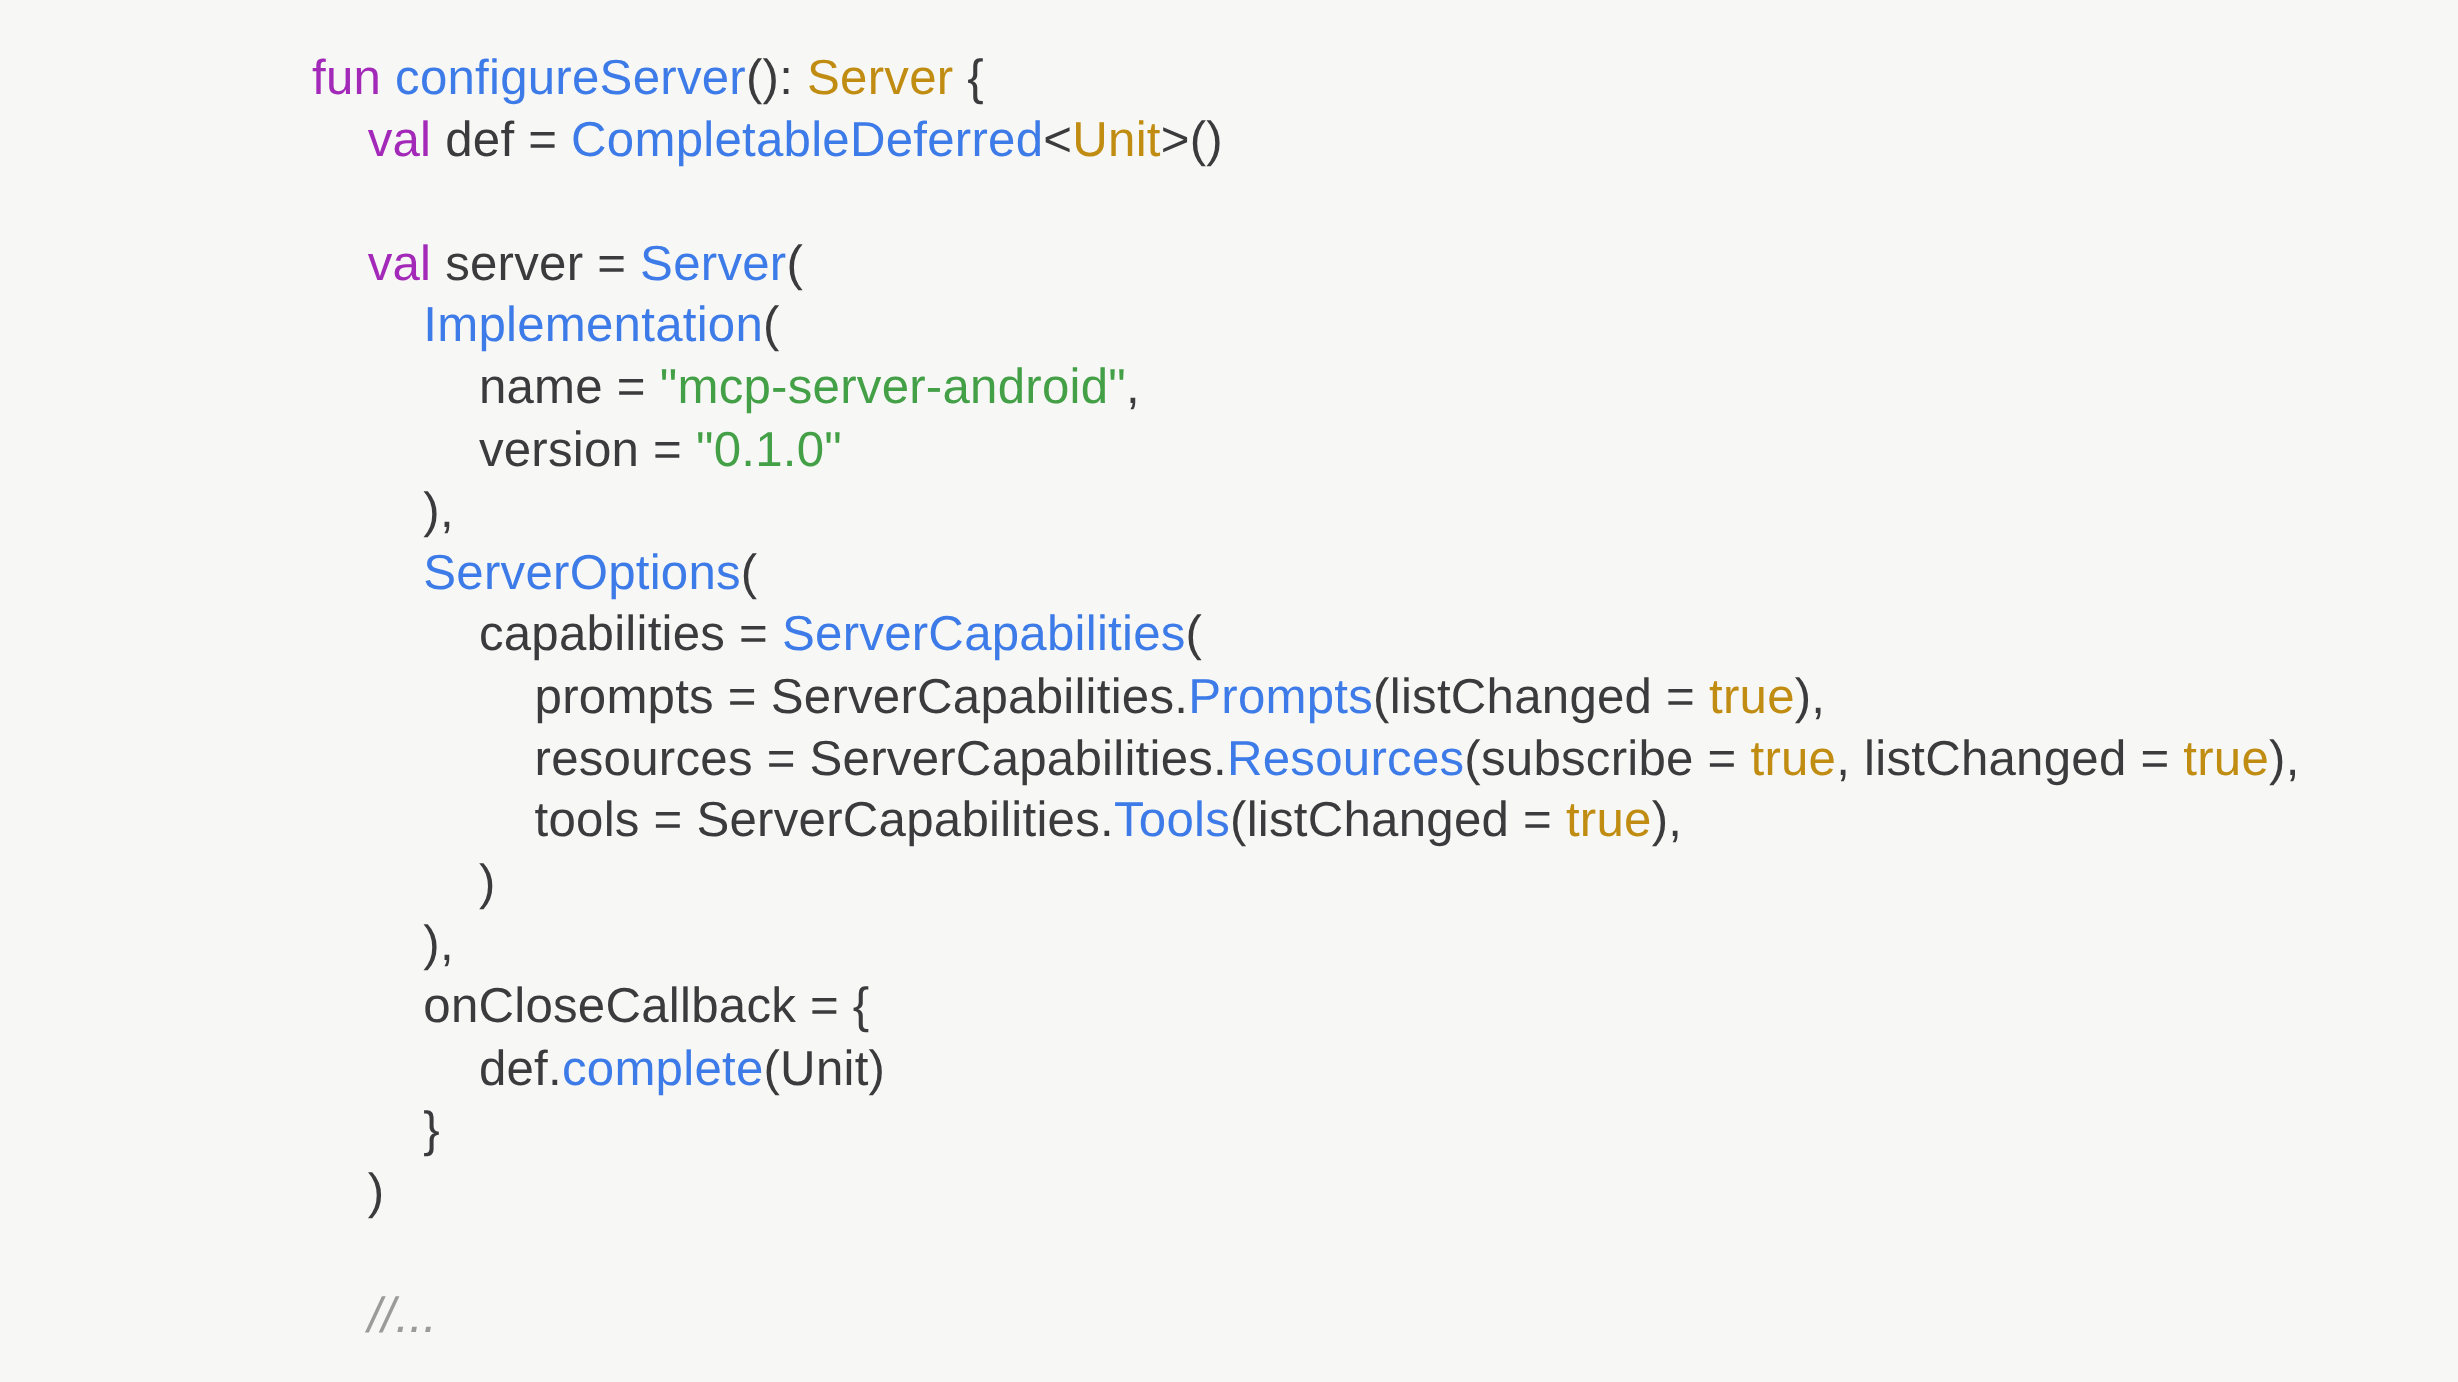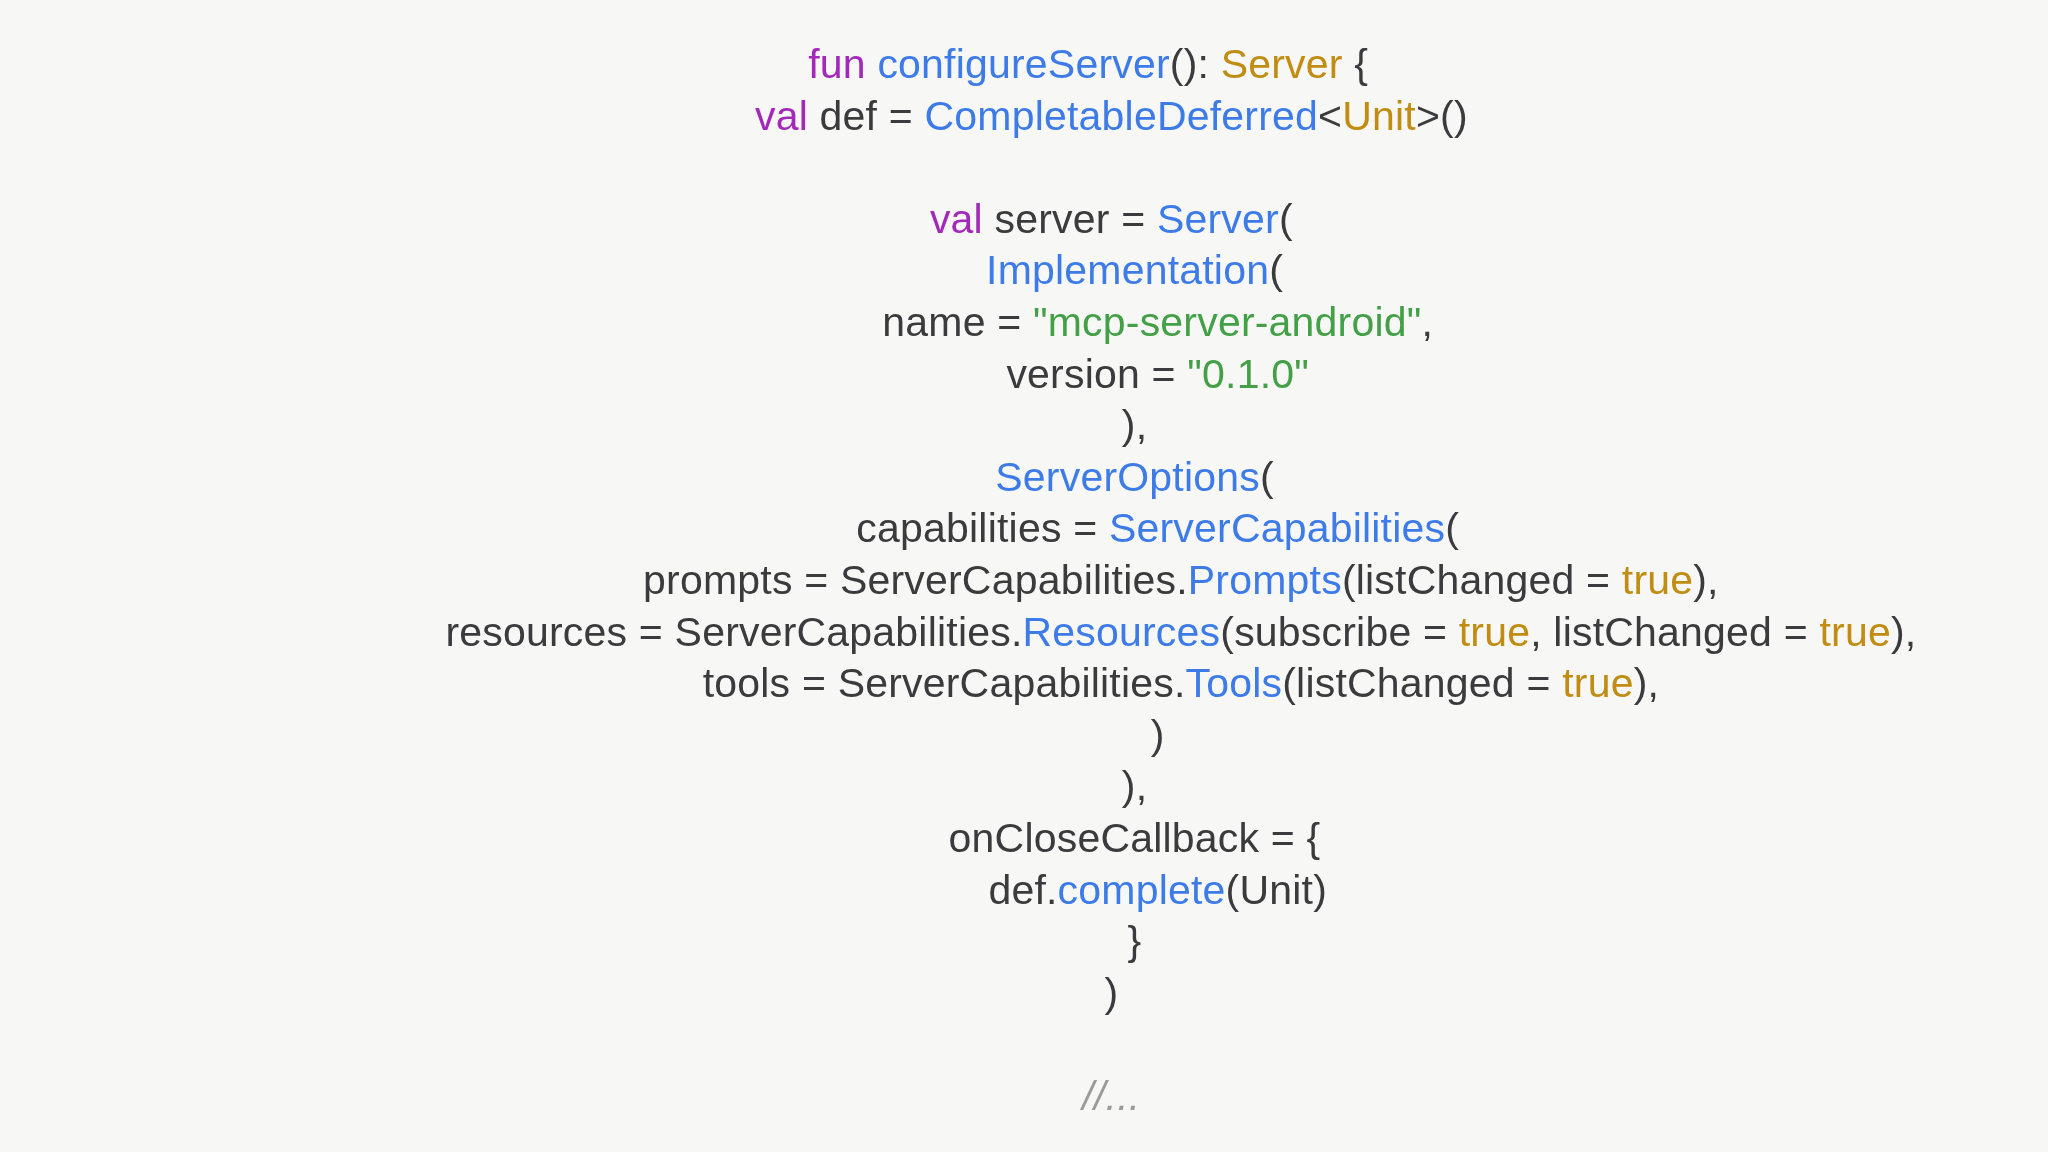--- a/index.html
+++ b/index.html
@@ -17,21 +17,20 @@
     position: absolute;
     left: 260px;
     top: 39px;
     font-size: 41px;
     line-height: 51.6px;
     white-space: pre;
     letter-spacing: 0.2px;
   }
   .code-line {
     min-height: 51.6px;
-    text-align: center;
   }
   .tok-comment {
     font-style: italic;
   }
 </style>
 </head>
 <body style="background: rgb(247, 247, 245);">
 
 <div class="screen" style="background: rgb(247, 247, 245);">
   <div class="code-block" id="code-block" style="color: rgb(59, 59, 61);"><div class="code-line"><span class="tok-keyword" style="color: rgb(163, 42, 185);">fun</span><span class="tok-plain" style="color: rgb(59, 59, 61);"> </span><span class="tok-call" style="color: rgb(61, 123, 232);">configureServer</span><span class="tok-plain" style="color: rgb(59, 59, 61);">(): </span><span class="tok-type" style="color: rgb(193, 140, 18);">Server</span><span class="tok-plain" style="color: rgb(59, 59, 61);"> {</span></div><div class="code-line"><span class="tok-plain" style="color: rgb(59, 59, 61);">    </span><span class="tok-keyword" style="color: rgb(163, 42, 185);">val</span><span class="tok-plain" style="color: rgb(59, 59, 61);"> def = </span><span class="tok-call" style="color: rgb(61, 123, 232);">CompletableDeferred</span><span class="tok-plain" style="color: rgb(59, 59, 61);">&lt;</span><span class="tok-type" style="color: rgb(193, 140, 18);">Unit</span><span class="tok-plain" style="color: rgb(59, 59, 61);">&gt;()</span></div><div class="code-line">&nbsp;</div><div class="code-line"><span class="tok-plain" style="color: rgb(59, 59, 61);">    </span><span class="tok-keyword" style="color: rgb(163, 42, 185);">val</span><span class="tok-plain" style="color: rgb(59, 59, 61);"> server = </span><span class="tok-call" style="color: rgb(61, 123, 232);">Server</span><span class="tok-plain" style="color: rgb(59, 59, 61);">(</span></div><div class="code-line"><span class="tok-plain" style="color: rgb(59, 59, 61);">        </span><span class="tok-call" style="color: rgb(61, 123, 232);">Implementation</span><span class="tok-plain" style="color: rgb(59, 59, 61);">(</span></div><div class="code-line"><span class="tok-plain" style="color: rgb(59, 59, 61);">            name = </span><span class="tok-string" style="color: rgb(67, 160, 71);">"mcp-server-android"</span><span class="tok-plain" style="color: rgb(59, 59, 61);">,</span></div><div class="code-line"><span class="tok-plain" style="color: rgb(59, 59, 61);">            version = </span><span class="tok-string" style="color: rgb(67, 160, 71);">"0.1.0"</span></div><div class="code-line"><span class="tok-plain" style="color: rgb(59, 59, 61);">        ),</span></div><div class="code-line"><span class="tok-plain" style="color: rgb(59, 59, 61);">        </span><span class="tok-call" style="color: rgb(61, 123, 232);">ServerOptions</span><span class="tok-plain" style="color: rgb(59, 59, 61);">(</span></div><div class="code-line"><span class="tok-plain" style="color: rgb(59, 59, 61);">            capabilities = </span><span class="tok-call" style="color: rgb(61, 123, 232);">ServerCapabilities</span><span class="tok-plain" style="color: rgb(59, 59, 61);">(</span></div><div class="code-line"><span class="tok-plain" style="color: rgb(59, 59, 61);">                prompts = ServerCapabilities.</span><span class="tok-call" style="color: rgb(61, 123, 232);">Prompts</span><span class="tok-plain" style="color: rgb(59, 59, 61);">(listChanged = </span><span class="tok-type" style="color: rgb(193, 140, 18);">true</span><span class="tok-plain" style="color: rgb(59, 59, 61);">),</span></div><div class="code-line"><span class="tok-plain" style="color: rgb(59, 59, 61);">                resources = ServerCapabilities.</span><span class="tok-call" style="color: rgb(61, 123, 232);">Resources</span><span class="tok-plain" style="color: rgb(59, 59, 61);">(subscribe = </span><span class="tok-type" style="color: rgb(193, 140, 18);">true</span><span class="tok-plain" style="color: rgb(59, 59, 61);">, listChanged = </span><span class="tok-type" style="color: rgb(193, 140, 18);">true</span><span class="tok-plain" style="color: rgb(59, 59, 61);">),</span></div><div class="code-line"><span class="tok-plain" style="color: rgb(59, 59, 61);">                tools = ServerCapabilities.</span><span class="tok-call" style="color: rgb(61, 123, 232);">Tools</span><span class="tok-plain" style="color: rgb(59, 59, 61);">(listChanged = </span><span class="tok-type" style="color: rgb(193, 140, 18);">true</span><span class="tok-plain" style="color: rgb(59, 59, 61);">),</span></div><div class="code-line"><span class="tok-plain" style="color: rgb(59, 59, 61);">            )</span></div><div class="code-line"><span class="tok-plain" style="color: rgb(59, 59, 61);">        ),</span></div><div class="code-line"><span class="tok-plain" style="color: rgb(59, 59, 61);">        onCloseCallback = {</span></div><div class="code-line"><span class="tok-plain" style="color: rgb(59, 59, 61);">            def.</span><span class="tok-call" style="color: rgb(61, 123, 232);">complete</span><span class="tok-plain" style="color: rgb(59, 59, 61);">(Unit)</span></div><div class="code-line"><span class="tok-plain" style="color: rgb(59, 59, 61);">        }</span></div><div class="code-line"><span class="tok-plain" style="color: rgb(59, 59, 61);">    )</span></div><div class="code-line">&nbsp;</div><div class="code-line"><span class="tok-comment" style="color: rgb(155, 155, 155);">    //...</span></div></div>

